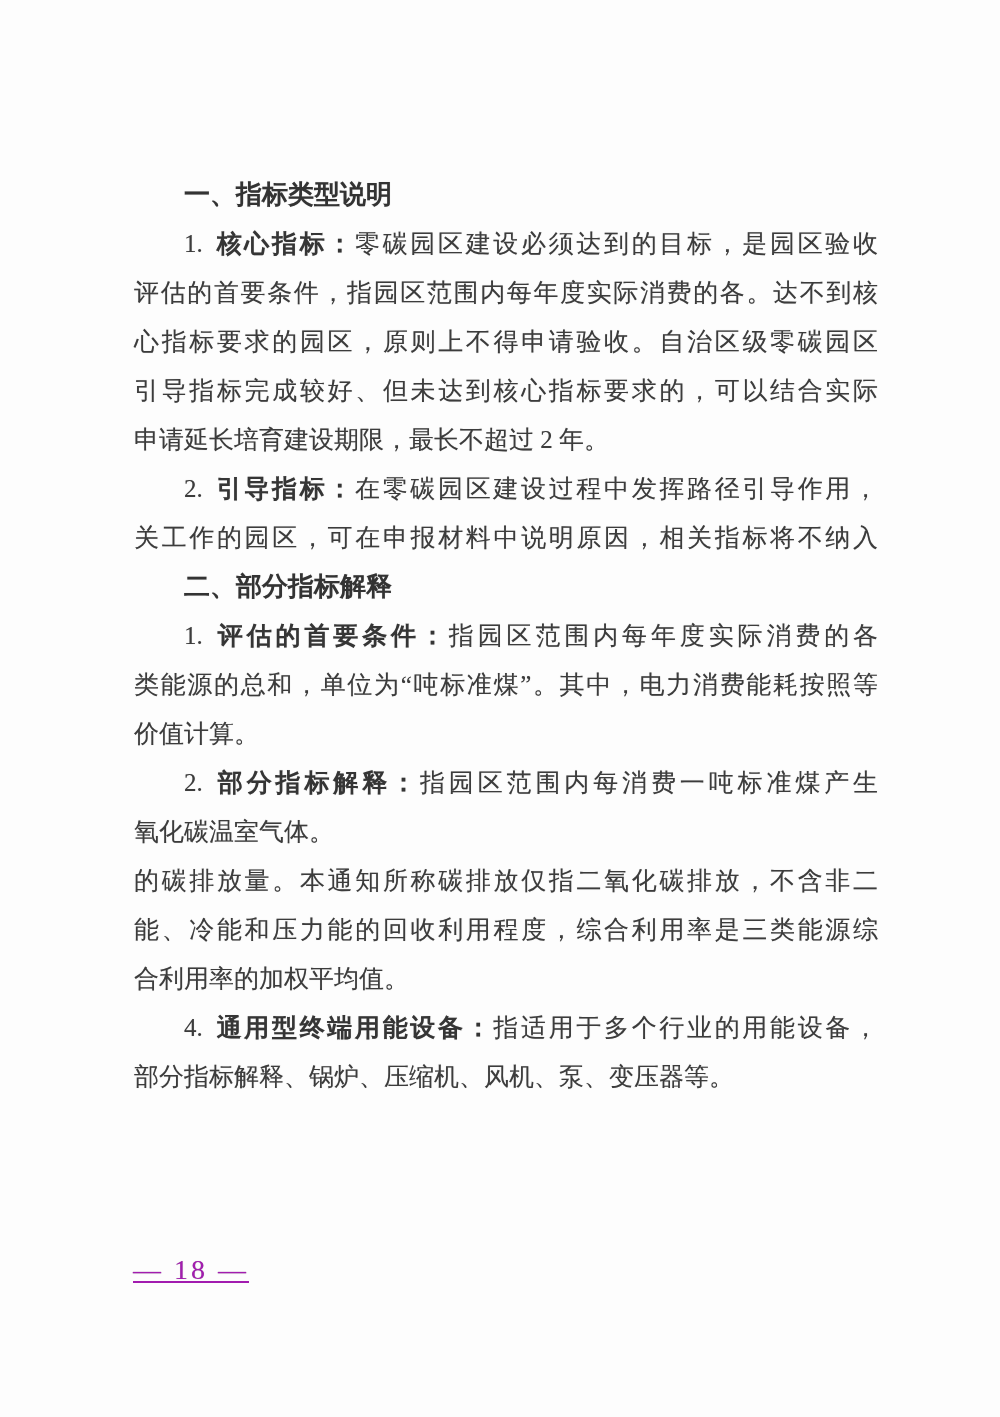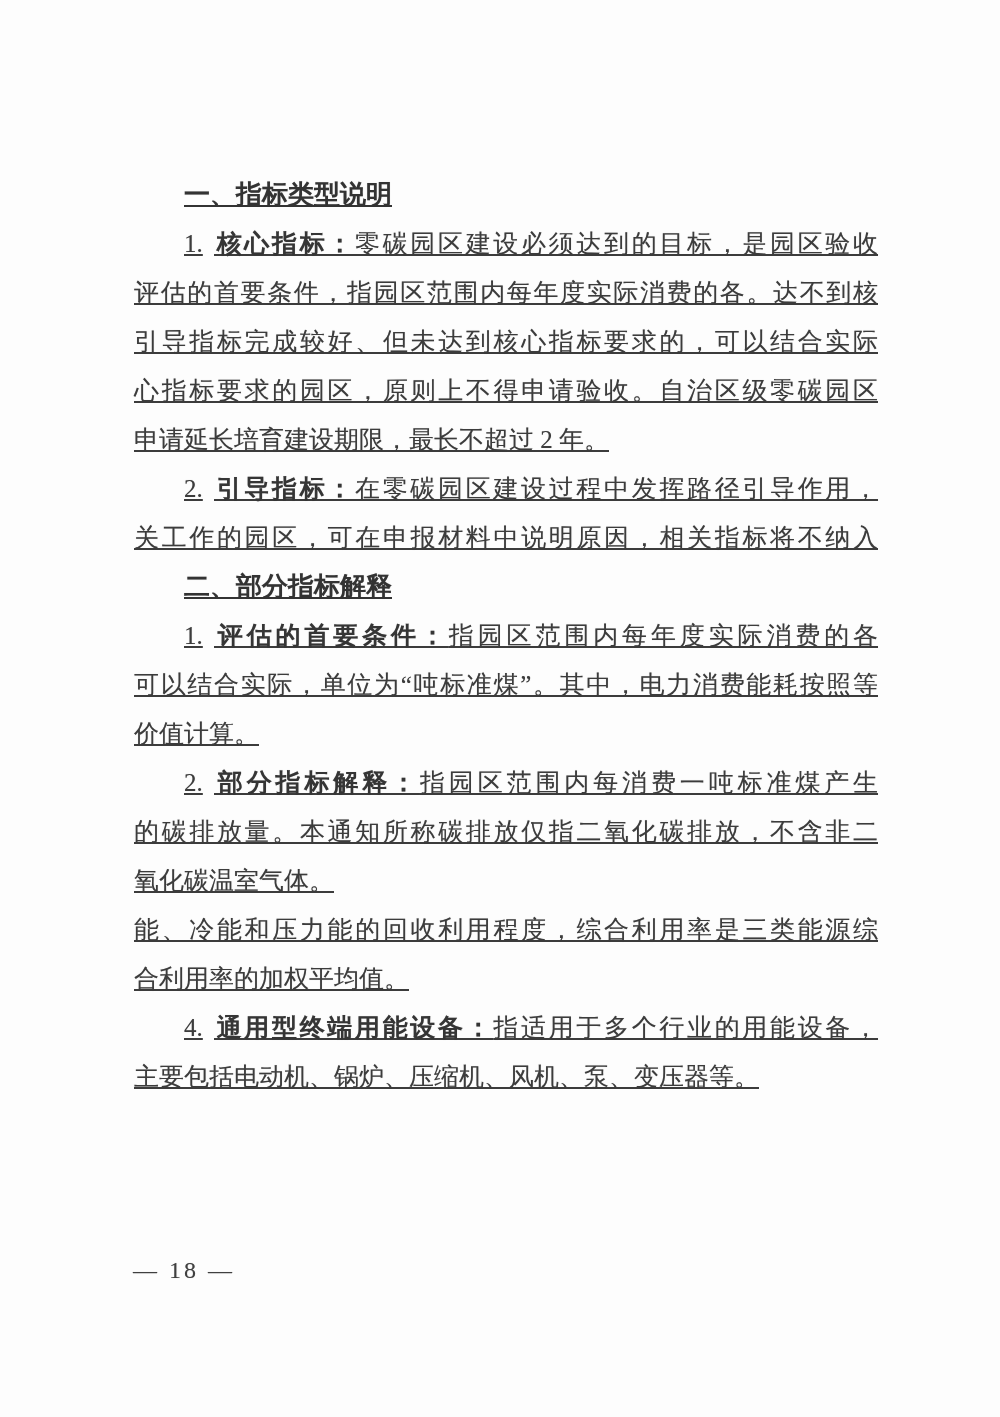--- a/index.html
+++ b/index.html
@@ -26,21 +26,20 @@
   .line {
     margin: 0;
     padding: 0;
     height: 49px;
     line-height: 49px;
     font-size: 25px;
     font-weight: 400;
     text-align: justify;
     text-justify: inter-character;
     white-space: nowrap;
-    text-decoration: underline;
   }
   .jfull {
     text-align-last: justify;
   }
   .plast {
     text-align-last: left;
   }
   .indent {
     text-indent: 50px;
   }
@@ -57,55 +56,56 @@
   .term {
     font-weight: 700;
     color: #353535;
   }
   .footer {
     position: absolute;
     left: 133px;
     top: 1252px;
     height: 36px;
     line-height: 36px;
-    font-size: 24px;
+    font-size: 28px;
     letter-spacing: 3px;
-    color: #404040;
+    color: #a21caf;
     font-family: "Liberation Serif", "DejaVu Serif", serif;
+    text-decoration: underline;
   }
 </style>
 </head>
 <body>
 
 <div class="page">
   <div class="body-col">
 
     <h2 class="line heading indent">一、指标类型说明</h2>
 
     <p class="line indent jfull"><span class="pnum">1.</span><span class="term">核心指标：</span><span>零碳园区建设必须达到的目标，是园区验收</span></p>
     <p class="line jfull">评估的首要条件，指园区范围内每年度实际消费的各。达不到核</p>
+    <p class="line jfull">心指标要求的园区，原则上不得申请验收。自治区级零碳园区</p>
     <p class="line jfull">引导指标完成较好、但未达到核心指标要求的，可以结合实际</p>
-    <p class="line jfull">心指标要求的园区，原则上不得申请验收。自治区级零碳园区</p>
     <p class="line plast">申请延长培育建设期限，最长不超过 2 年。</p>
 
     <p class="line indent jfull"><span class="pnum">2.</span><span class="term">引导指标：</span><span>在零碳园区建设过程中发挥路径引导作用，</span></p>
     <p class="line jfull">关工作的园区，可在申报材料中说明原因，相关指标将不纳入</p>
 
     <h2 class="line heading indent">二、部分指标解释</h2>
 
     <p class="line indent jfull"><span class="pnum">1.</span><span class="term">评估的首要条件：</span><span>指园区范围内每年度实际消费的各</span></p>
-    <p class="line jfull">可以结合实际，单位为“吨标准煤”。其中，电力消费能耗按照等</p>
+    <p class="line jfull">类能源的总和，单位为“吨标准煤”。其中，电力消费能耗按照等</p>
     <p class="line plast">价值计算。</p>
 
     <p class="line indent jfull"><span class="pnum">2.</span><span class="term">部分指标解释：</span><span>指园区范围内每消费一吨标准煤产生</span></p>
+    <p class="line plast">氧化碳温室气体。</p>
     <p class="line jfull">的碳排放量。本通知所称碳排放仅指二氧化碳排放，不含非二</p>
-    <p class="line plast">氧化碳温室气体。</p>
 
     <p class="line jfull">能、冷能和压力能的回收利用程度，综合利用率是三类能源综</p>
     <p class="line plast">合利用率的加权平均值。</p>
 
     <p class="line indent jfull"><span class="pnum">4.</span><span class="term">通用型终端用能设备：</span><span>指适用于多个行业的用能设备，</span></p>
-    <p class="line plast">主要包括电动机、锅炉、压缩机、风机、泵、变压器等。</p>
+    <p class="line plast">部分指标解释、锅炉、压缩机、风机、泵、变压器等。</p>
 
   </div>
 
   <div class="footer">— 18 —</div>
 </div>
 
 </body></html>

